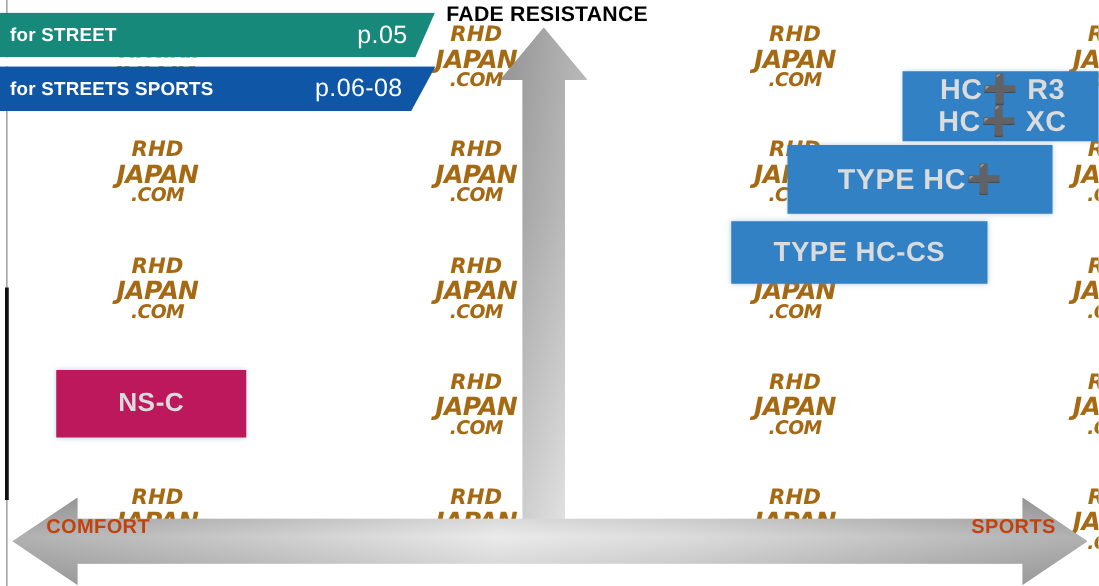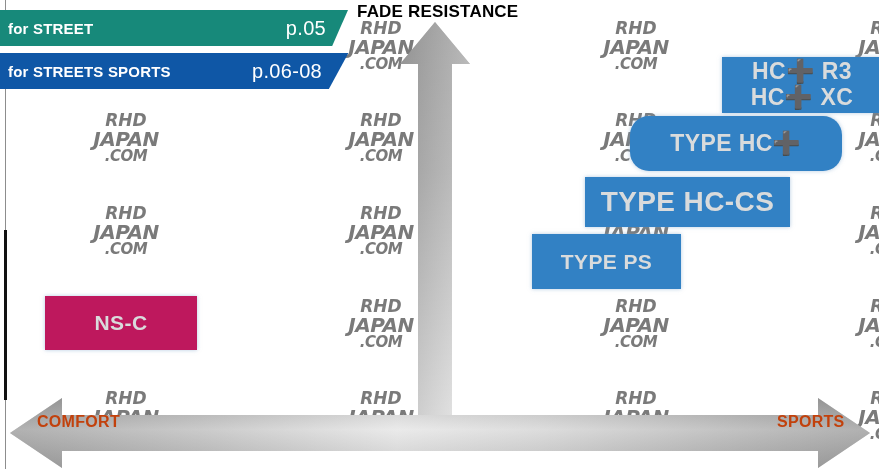--- a/index.html
+++ b/index.html
@@ -14,21 +14,21 @@
 
   
   .wm-layer{position:absolute;inset:0;pointer-events:none;z-index:2;}
   .wm{
     position:absolute;
     width:92px;
     text-align:center;
     font-family:"DejaVu Sans", sans-serif;
     font-weight:bold;
     font-style:italic;
-    color:#737373;
+    color:#a16207;
     line-height:1.0;
     letter-spacing:-0.5px;
     text-shadow:0 1px 0 #ffffff;
     opacity:.95;
   }
   .wm b{display:block;font-size:17px;}
   .wm b.r{letter-spacing:0px;}
   .wm b.j{font-size:20px;}
   .wm b.c{font-size:15px;}
 
@@ -103,22 +103,22 @@
     font-weight:bold;
     font-family:"Liberation Sans", sans-serif;
     letter-spacing:.4px;
     line-height:1.12;
     box-shadow:0 0 4px rgba(120,160,200,.55);
   }
   .pbox.blue{background:#3281c4;}
   .pbox.teal{background:#be185d;}
 
   #box-hcr3{left:722px;top:57px;width:160px;height:56px;font-size:23px;}
-  #box-hcplus{left:630px;top:116px;width:212px;height:55px;font-size:23px;border-radius:19px;}
-  #box-hccs{left:585px;top:177px;width:205px;height:50px;font-size:28px;}
+  #box-hcplus{left:630px;top:116px;width:212px;height:55px;font-size:23px;}
+  #box-hccs{left:585px;top:177px;width:205px;height:50px;font-size:22px;}
   #box-ps{left:532px;top:234px;width:149px;height:55px;font-size:21px;}
   #box-bspec{left:402px;top:333px;width:131px;height:56px;font-size:21px;}
   #box-nsc{left:45px;top:296px;width:152px;height:54px;font-size:21px;}
 </style>
 </head>
 <body>
 
 <div id="stage">
 
   <div class="axis-rule"></div>
@@ -173,23 +173,20 @@
   </div>
 
   <div class="pbox blue" id="box-hcplus">
     <span>TYPE HC➕</span>
   </div>
 
   <div class="pbox blue" id="box-hccs">
     <span>TYPE HC-CS</span>
   </div>
 
-  <div class="pbox blue" id="box-ps">
-    <span>TYPE PS</span>
-  </div>
 
 
   <div class="pbox teal" id="box-nsc">
     <span>NS-C</span>
   </div>
 
   <div class="banner" id="banner-street">
     <span class="lbl">for STREET</span>
     <span class="pg">p.05</span>
   </div>

